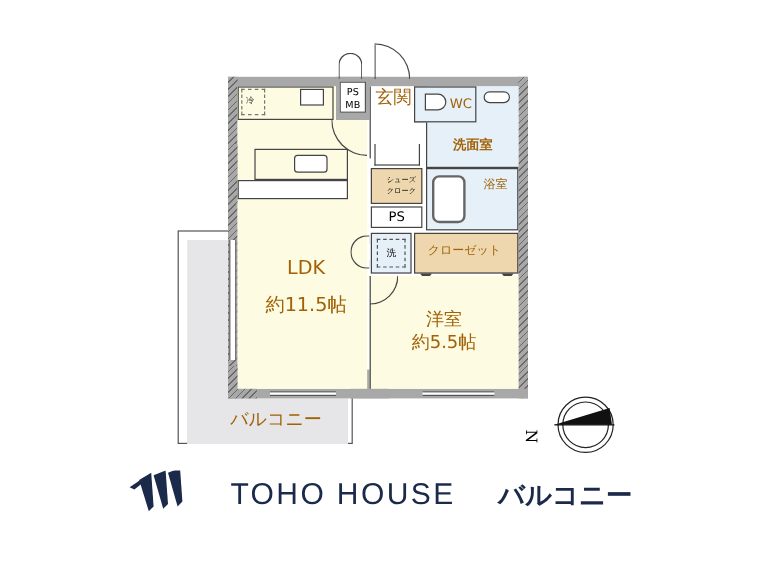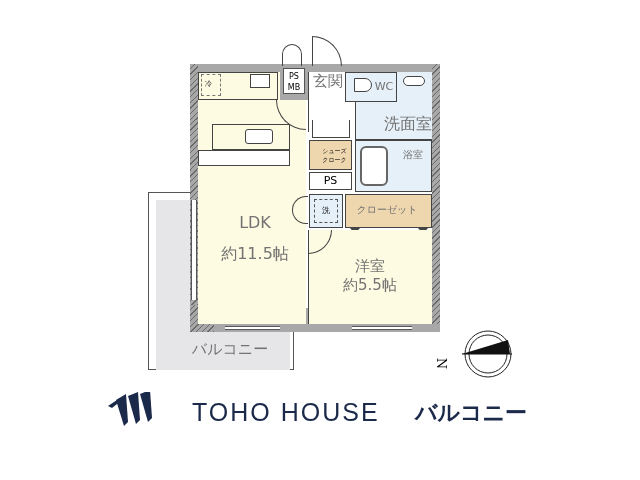--- a/index.html
+++ b/index.html
@@ -1,20 +1,20 @@
 <!DOCTYPE html>
 <html><head>
 <meta charset="utf-8">
 <style>
   * { box-sizing: border-box; margin: 0; padding: 0; }
   body { width: 640px; height: 480px; background: #ffffff; position: relative; overflow: hidden; font-family: "DejaVu Sans", sans-serif; }
   .abs { position: absolute; }
   .wall { position: absolute; background: #a8a8a8; }
   .hatch { background: repeating-linear-gradient(135deg, #a8a8a8 0 3px, #6a6a6a 3px 4px); }
-  .room-label { position: absolute; color: #737373; text-align: center; line-height: 1.25; }
+  .room-label { position: absolute; color: #a16207; text-align: center; line-height: 1.25; }
   .door-arc { position: absolute; border: 1px solid #444; }
   .brand { position: absolute; color: #1b2a4a; font-family: "Liberation Sans", sans-serif; margin-left: 22px; }
 </style>
 </head>
 <body>
 
 <div class="abs" style="left:148px;top:192px;width:146px;height:178px;border:1px solid #555;background:#fff;"></div>
 <div class="abs" style="left:156px;top:200px;width:34px;height:170px;background:#e6e6e8;"></div>
 <div class="abs" style="left:156px;top:332px;width:134px;height:38px;background:#e6e6e8;"></div>
 <div class="room-label" style="left:190px;top:340px;width:80px;font-size:15px;text-align:center;">バルコニー</div>
@@ -56,21 +56,21 @@
 
 <div class="abs" style="left:345px;top:72px;width:52px;height:30px;background:#e6f0f8;border:1px solid #444;"></div>
 <div class="abs" style="left:354px;top:78px;width:18px;height:14px;border:1px solid #444;border-radius:0 8px 8px 0;background:#fff;"></div>
 <div class="room-label" style="left:372px;top:79px;width:24px;font-size:11px;">WC</div>
 
 <div class="abs" style="left:355px;top:72px;width:77px;height:68px;background:#e6f0f8;border-left:1px solid #444;border-bottom:1px solid #444;z-index:0;"></div>
 <div class="abs" style="left:403px;top:76px;width:22px;height:10px;border:1px solid #444;border-radius:6px;background:#fff;z-index:1;"></div>
 <div class="abs" style="left:345px;top:72px;width:52px;height:30px;background:#e6f0f8;border:1px solid #444;z-index:1;"></div>
 <div class="abs" style="left:354px;top:78px;width:18px;height:14px;border:1px solid #444;border-radius:0 8px 8px 0;background:#fff;z-index:2;"></div>
 <div class="room-label" style="left:372px;top:80px;width:24px;font-size:11px;z-index:2;">WC</div>
-<div class="room-label" style="left:384px;top:114px;width:48px;font-size:16px;z-index:2;">洗面室</div>
+<div class="room-label" style="left:370px;top:114px;width:48px;font-size:11px;z-index:2;font-weight:bold;">洗面室</div>
 
 <div class="abs" style="left:309px;top:140px;width:43px;height:30px;background:#eed7ae;border:1px solid #444;font-size:6px;text-align:center;line-height:9px;padding-top:5px;padding-left:8px;">
   <div>シューズ</div>
   <div>クローク</div>
 </div>
 <div class="abs" style="left:312px;top:120px;width:38px;height:18px;border:1px solid #444;border-top:none;background:#fff;"></div>
 
 <div class="abs" style="left:309px;top:172px;width:43px;height:18px;background:#fff;border:1px solid #444;font-size:11px;text-align:center;line-height:16px;">PS</div>
 
 <div class="abs" style="left:355px;top:140px;width:77px;height:52px;background:#e6f0f8;border:1px solid #444;"></div>

